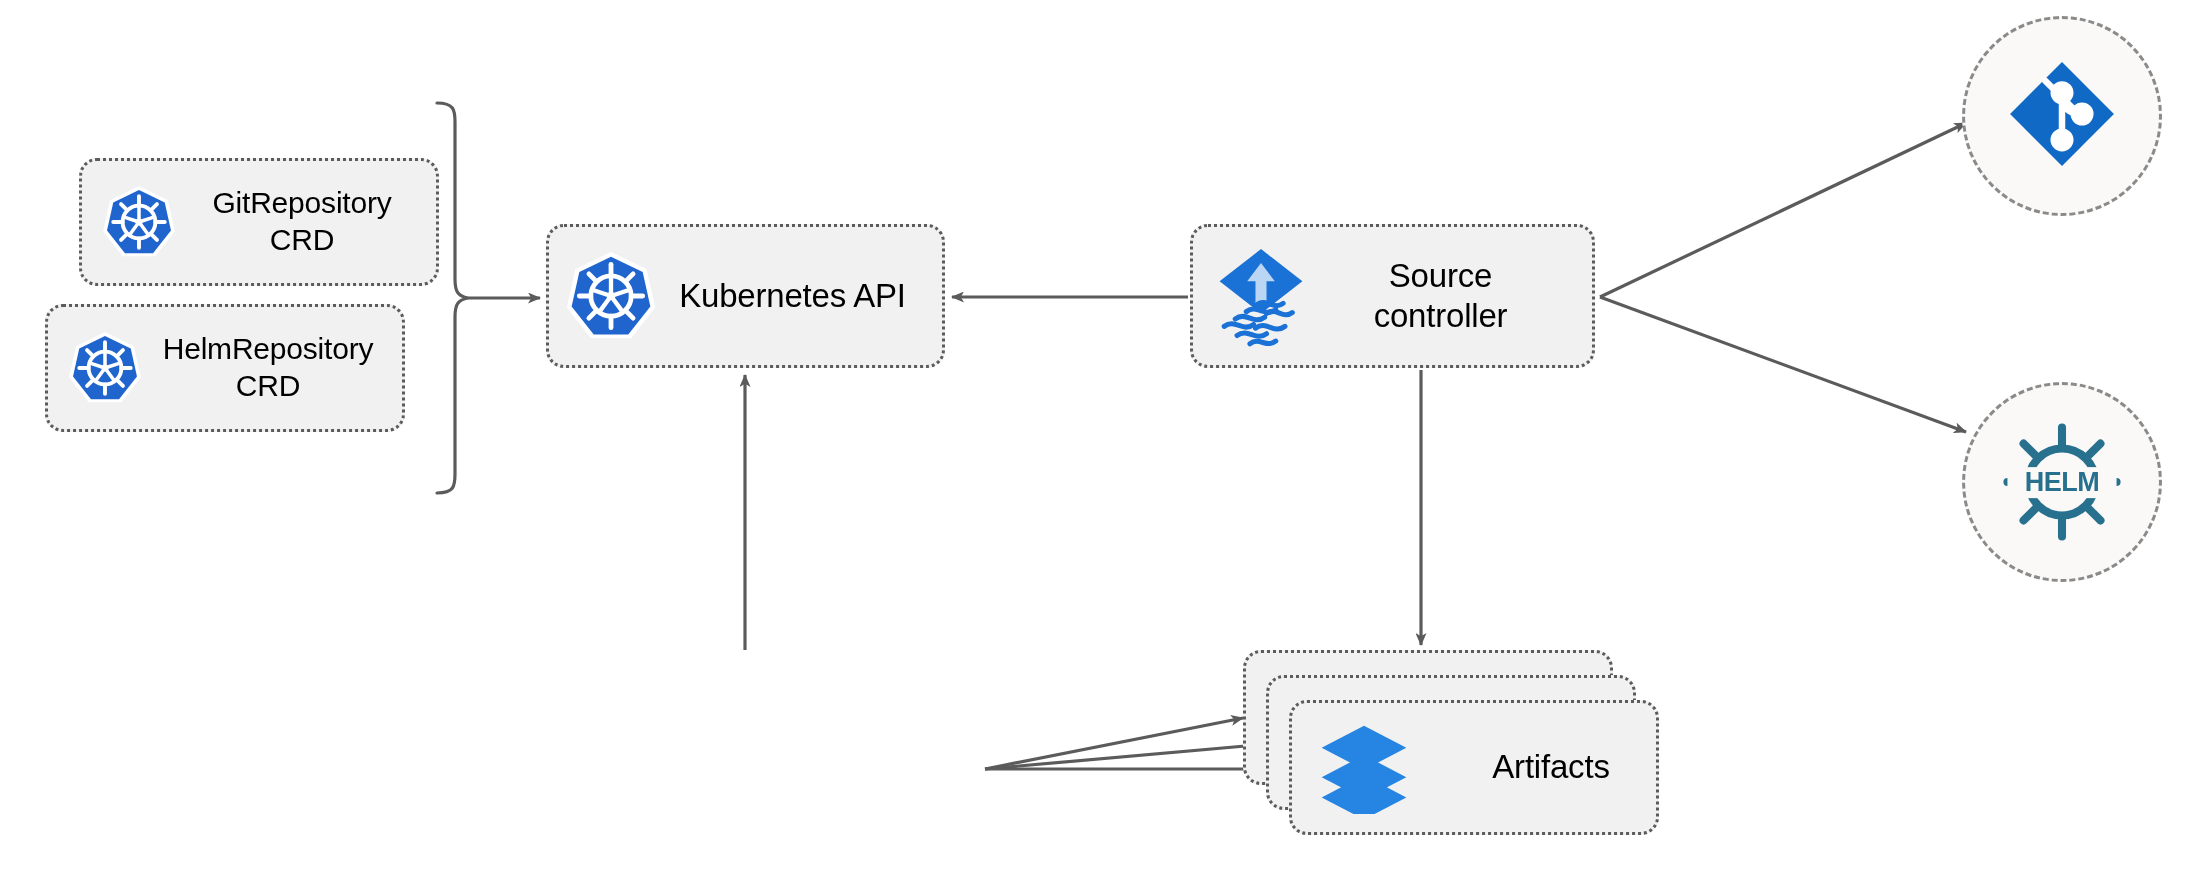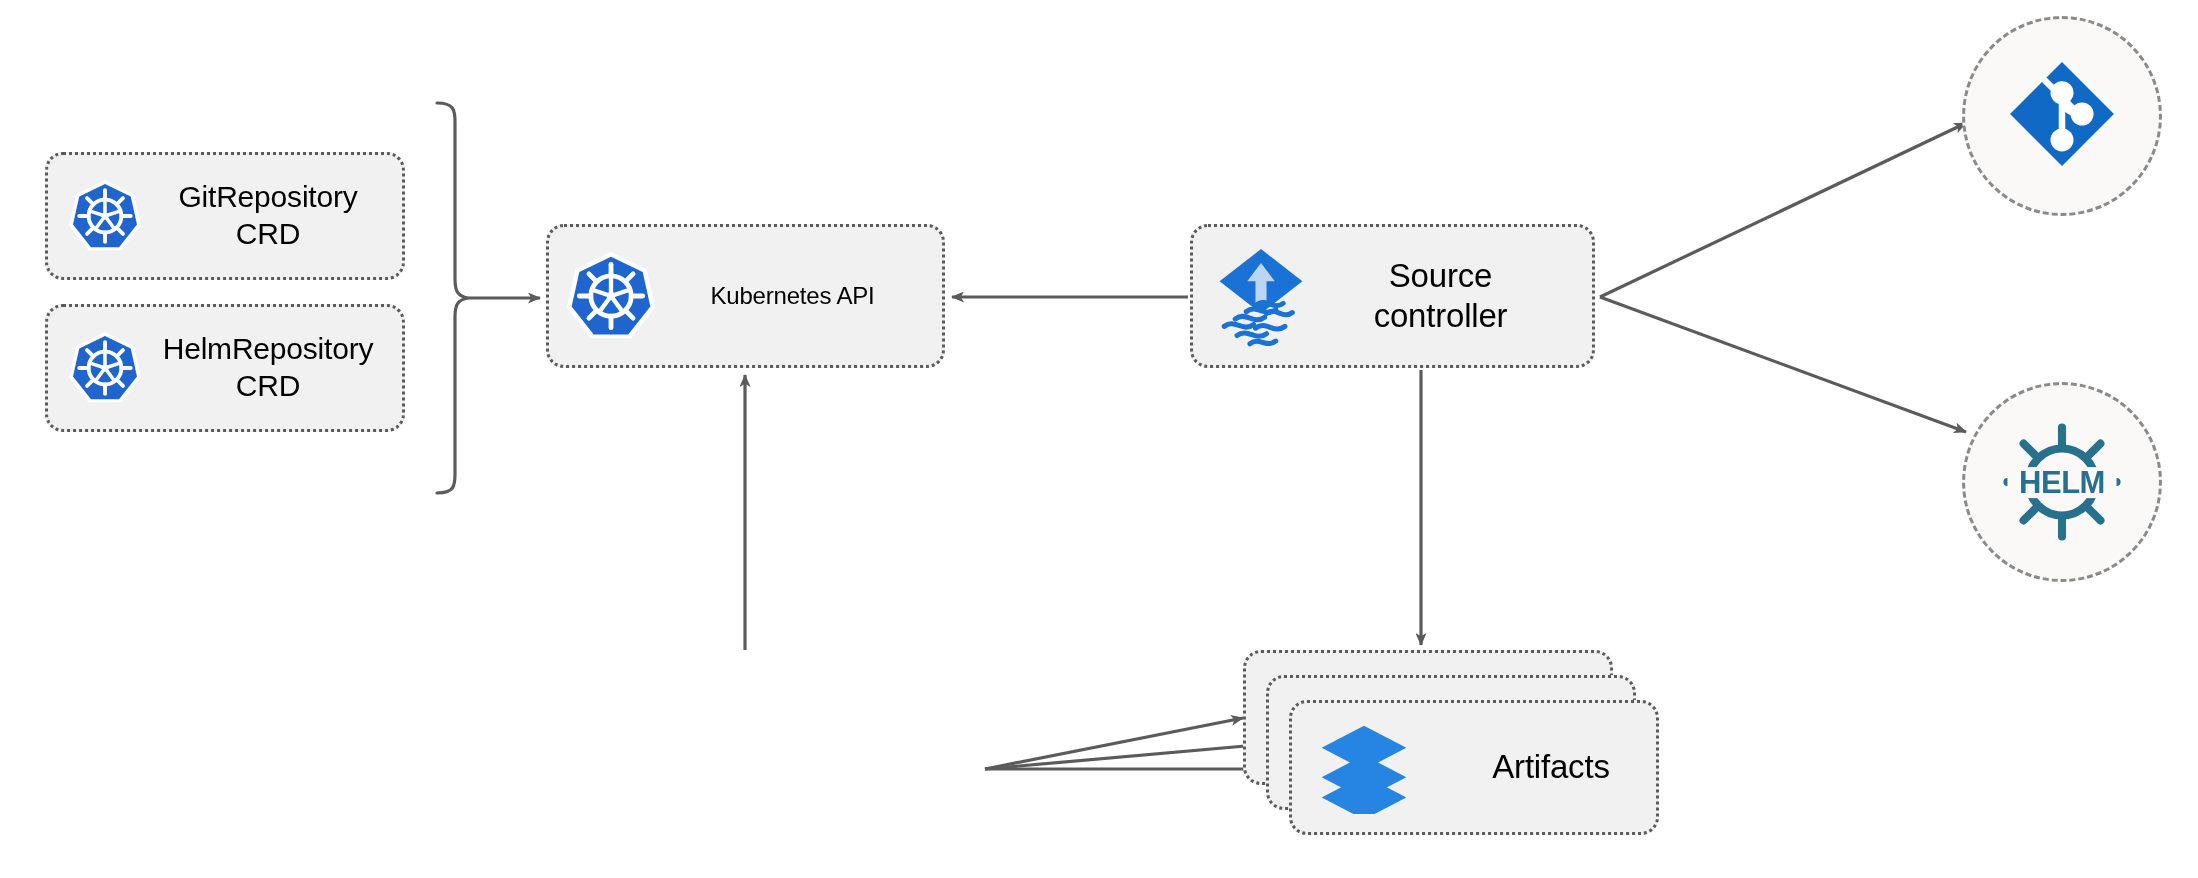--- a/index.html
+++ b/index.html
@@ -55,35 +55,35 @@
     letter-spacing: -0.2px;
   }
 
   
   .crd-box {
     left: 45px;
     width: 360px;
     height: 128px;
     padding: 0 10px 0 18px;
   }
-  #crd-git { top: 152px; }
+  #crd-git { top: 158px; margin-left: 34px; }
   #crd-helm { top: 304px; }
   .crd-box .node-label { font-size: 30px; }
   .crd-box .icon-slot { width: 78px; height: 78px; }
 
   
   #k8s-api {
     left: 546px;
     top: 224px;
     width: 399px;
     height: 144px;
     padding: 0 16px 0 14px;
   }
   #k8s-api .icon-slot { width: 96px; height: 96px; }
-  #k8s-api .node-label { font-size: 24px; }
+  #k8s-api .node-label { font-size: 33px; }
 
   
   #source-controller {
     left: 1190px;
     top: 224px;
     width: 405px;
     height: 144px;
     padding: 0 18px 0 22px;
   }
   #source-controller .icon-slot { width: 92px; height: 102px; }
@@ -333,17 +333,17 @@
           <line x1="50" y1="79" x2="50" y2="94"></line>
           <line x1="6" y1="50" x2="21" y2="50"></line>
           <line x1="79" y1="50" x2="94" y2="50"></line>
           <line x1="19" y1="19" x2="30" y2="30"></line>
           <line x1="70" y1="70" x2="81" y2="81"></line>
           <line x1="81" y1="19" x2="70" y2="30"></line>
           <line x1="30" y1="70" x2="19" y2="81"></line>
         </g>
         <rect x="6" y="38" width="88" height="25" fill="#faf9f7"></rect>
       </svg>
-      <span style="position:relative;font-family:'Liberation Sans',sans-serif;font-weight:bold;font-size:31px;color:#27718F;letter-spacing:-0.5px;line-height:1;">HELM</span>
+      <span style="position:relative;font-family:'Liberation Sans',sans-serif;font-weight:bold;font-size:27px;color:#27718F;letter-spacing:-0.5px;line-height:1;">HELM</span>
     </span>
   </div>
 
 </div>
 
 </body></html>

